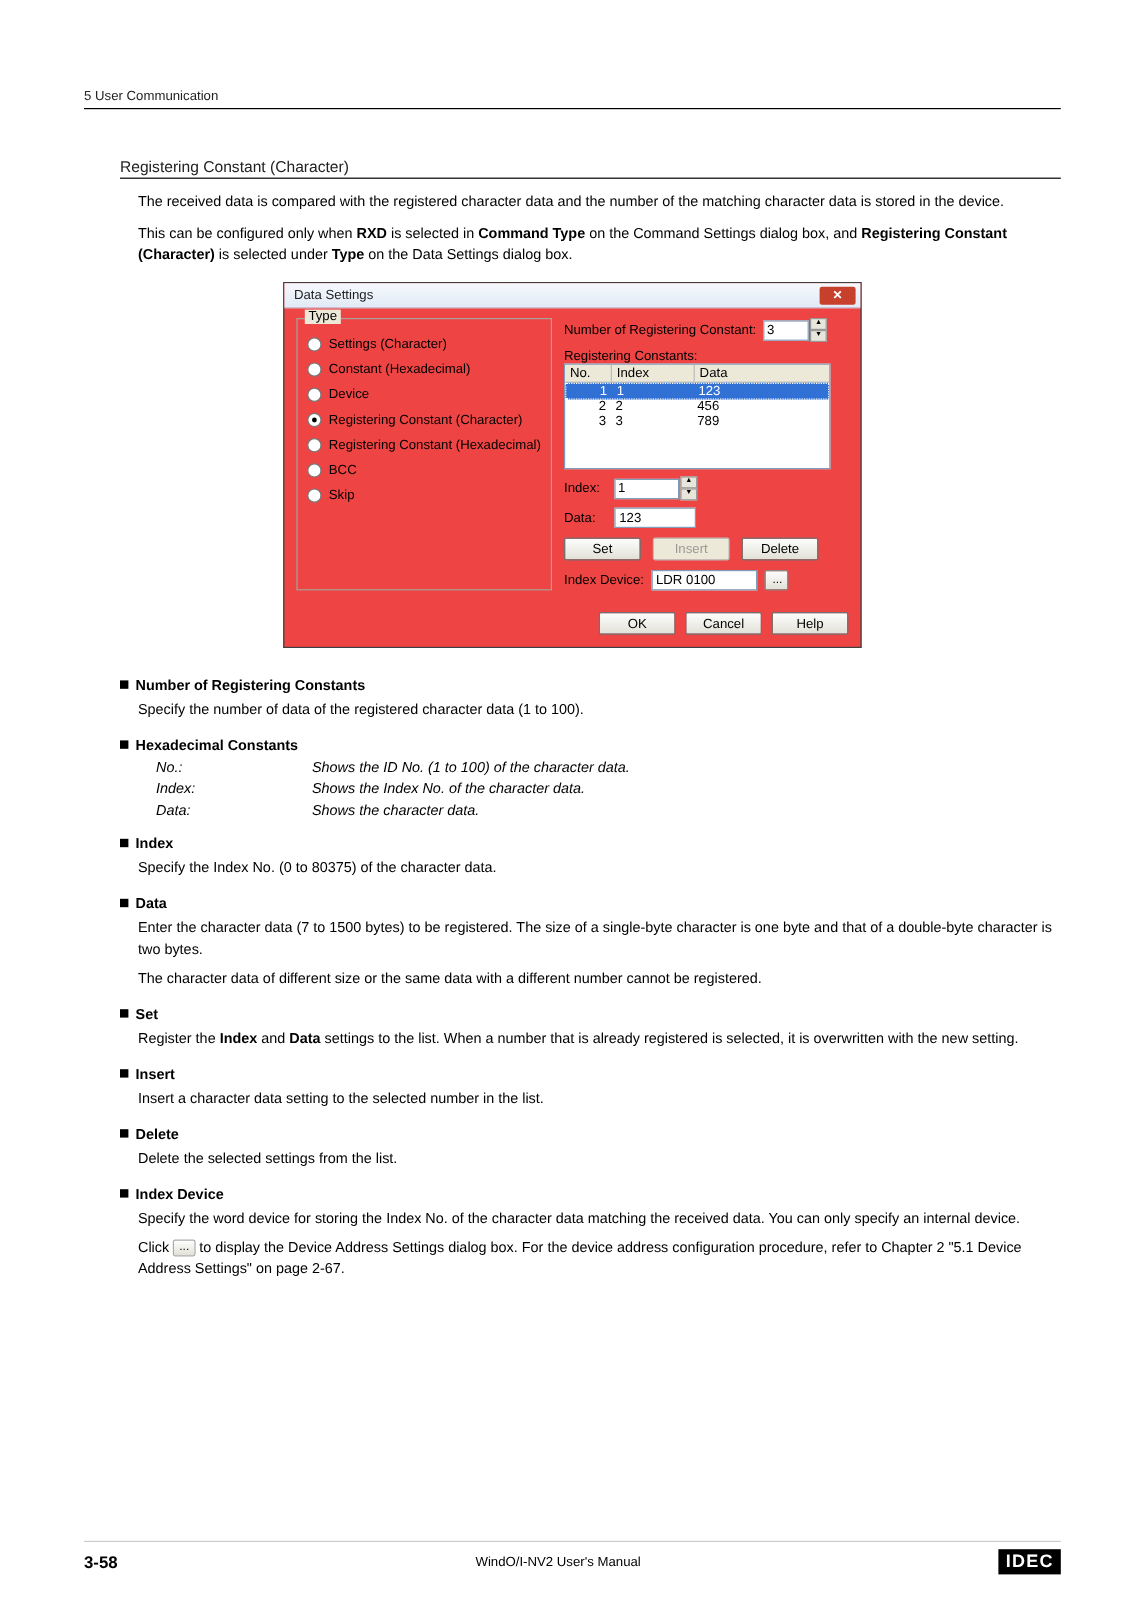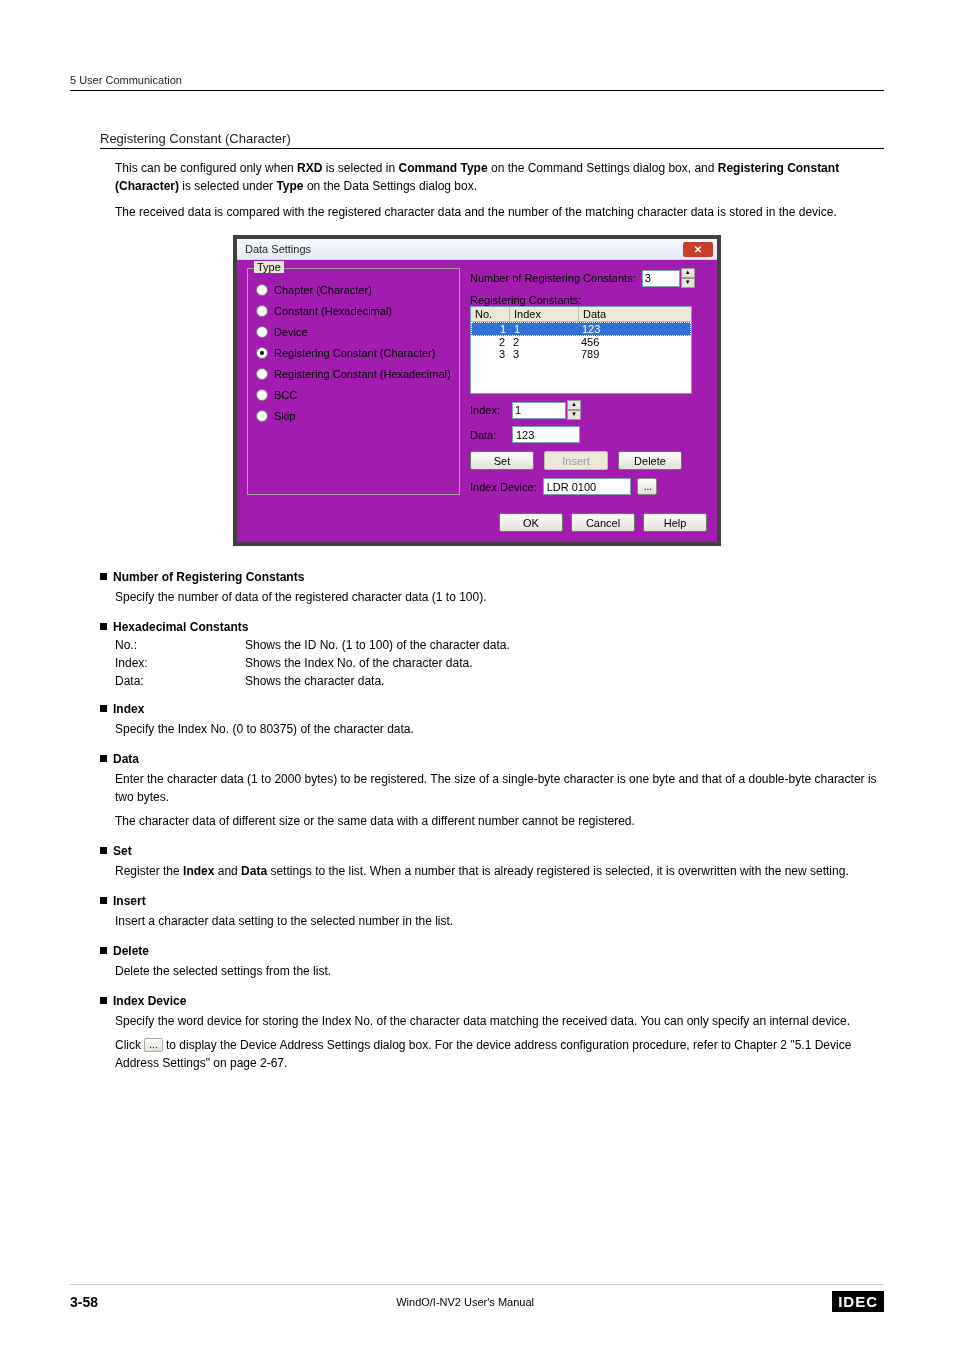--- a/index.html
+++ b/index.html
@@ -37,22 +37,22 @@
     line-height: 1.5;
   }
   .dialog-wrap {
     text-align: center;
     margin: 14px 0 24px 0;
   }
   .dialog {
     display: inline-block;
     width: 480px;
     text-align: left;
-    border: 4px solid #404040;
-    background: #a21caf;
+    border: 1px solid #404040;
+    background: #ef4444;
     font-family: Tahoma, Arial, sans-serif;
     font-size: 11px;
     color: #000;
   }
   .dlg-title {
     background: linear-gradient(to bottom, #f6f9fd, #e1eaf6);
     padding: 4px 0 4px 8px;
     border-bottom: 1px solid #c8d6eb;
     position: relative;
     color: #222;
@@ -246,21 +246,22 @@
   }
   .bullet-body {
     margin: 0 0 6px 45px;
     line-height: 1.5;
   }
   .def-table {
     margin: 4px 0 6px 45px;
   }
   .def-row {
     display: flex;
-    margin: 4px 0;
+    margin: 4px 15px;
+    font-style: italic;
   }
   .def-row .term { width: 130px; }
   .inline-btn {
     display: inline-block;
     border: 1px solid #aaa;
     background: linear-gradient(#fdfdfd, #e2e1d7);
     padding: 0 4px;
     font-size: 10px;
     border-radius: 2px;
     line-height: 12px;
@@ -291,37 +292,37 @@
 </style>
 </head>
 <body>
 
 <div class="page">
   <div class="header">5 User Communication</div>
 
   <div class="section-title">Registering Constant (Character)</div>
 
   <div id="intro-container">
+      <p class="body-text">The received data is compared with the registered character data and the number of the matching character data is stored in the device.</p>
       <p class="body-text">This can be configured only when <b>RXD</b> is selected in <b>Command Type</b> on the Command Settings dialog box, and <b>Registering Constant (Character)</b> is selected under <b>Type</b> on the Data Settings dialog box.</p>
-      <p class="body-text">The received data is compared with the registered character data and the number of the matching character data is stored in the device.</p>
     </div>
 
   <div class="dialog-wrap">
     <div class="dialog">
       <div class="dlg-title">
         <span>Data Settings</span>
         <div class="dlg-close">✕</div>
       </div>
       <div class="dlg-body">
         <div class="type-group">
           <div class="legend">Type</div>
           <div id="radios-container">
               <div class="radio-row">
                 <span class="radio"></span>
-                <span>Chapter (Character)</span>
+                <span>Settings (Character)</span>
               </div>
               <div class="radio-row">
                 <span class="radio"></span>
                 <span>Constant (Hexadecimal)</span>
               </div>
               <div class="radio-row">
                 <span class="radio"></span>
                 <span>Device</span>
               </div>
               <div class="radio-row">
@@ -337,21 +338,21 @@
                 <span>BCC</span>
               </div>
               <div class="radio-row">
                 <span class="radio"></span>
                 <span>Skip</span>
               </div>
             </div>
         </div>
         <div class="right-pane">
           <div class="num-row">
-            <span>Number of Registering Constants:</span>
+            <span>Number of Registering Constant:</span>
             <div class="spin">
               <input type="text" value="3" style="">
               <div class="arrows">
                   <div>▲</div>
                   <div>▼</div>
                 </div>
             </div>
           </div>
           <div>Registering Constants:</div>
           <div class="tbl">
@@ -429,21 +430,21 @@
           <div>Shows the Index No. of the character data.</div>
         </div>
         <div class="def-row">
           <div class="term">Data:</div>
           <div>Shows the character data.</div>
         </div>
       </div>
       <div class="bullet-head"><span class="sq"></span><b>Index</b></div>
       <p class="bullet-body">Specify the Index No. (0 to 80375) of the character data.</p>
       <div class="bullet-head"><span class="sq"></span><b>Data</b></div>
-      <p class="bullet-body">Enter the character data (1 to 2000 bytes) to be registered. The size of a single-byte character is one byte and that of a double-byte character is two bytes.</p>
+      <p class="bullet-body">Enter the character data (7 to 1500 bytes) to be registered. The size of a single-byte character is one byte and that of a double-byte character is two bytes.</p>
       <p class="bullet-body">The character data of different size or the same data with a different number cannot be registered.</p>
       <div class="bullet-head"><span class="sq"></span><b>Set</b></div>
       <p class="bullet-body">Register the <b>Index</b> and <b>Data</b> settings to the list. When a number that is already registered is selected, it is overwritten with the new setting.</p>
       <div class="bullet-head"><span class="sq"></span><b>Insert</b></div>
       <p class="bullet-body">Insert a character data setting to the selected number in the list.</p>
       <div class="bullet-head"><span class="sq"></span><b>Delete</b></div>
       <p class="bullet-body">Delete the selected settings from the list.</p>
       <div class="bullet-head"><span class="sq"></span><b>Index Device</b></div>
       <p class="bullet-body">Specify the word device for storing the Index No. of the character data matching the received data. You can only specify an internal device.</p>
       <p class="bullet-body">Click <span class="inline-btn">...</span> to display the Device Address Settings dialog box. For the device address configuration procedure, refer to Chapter 2 "5.1 Device Address Settings" on page 2-67.</p>

